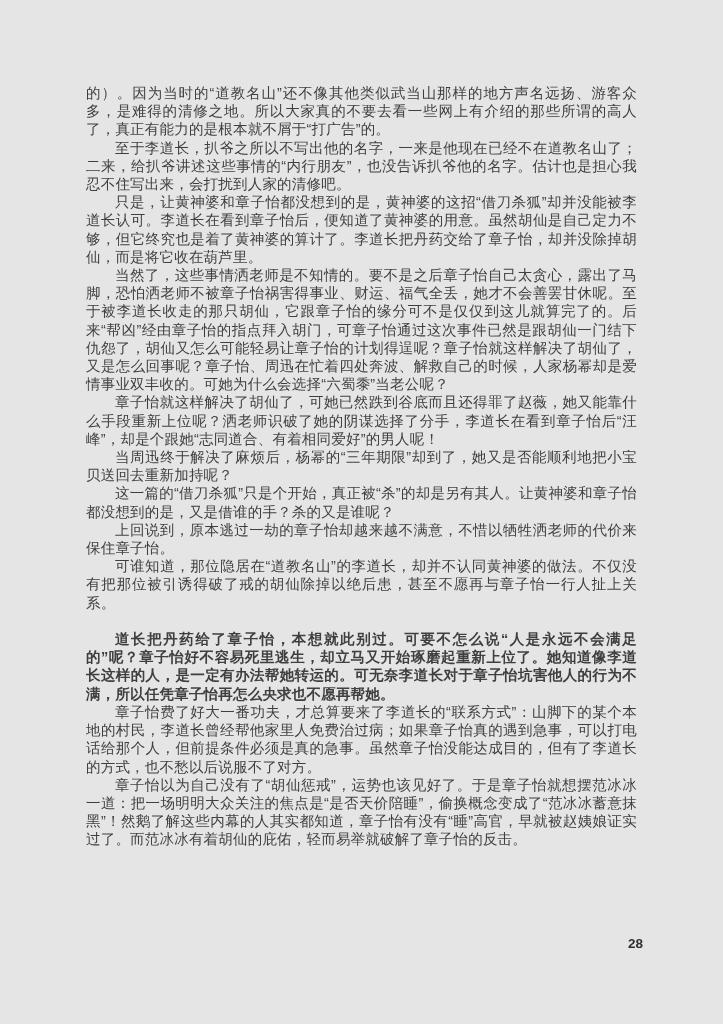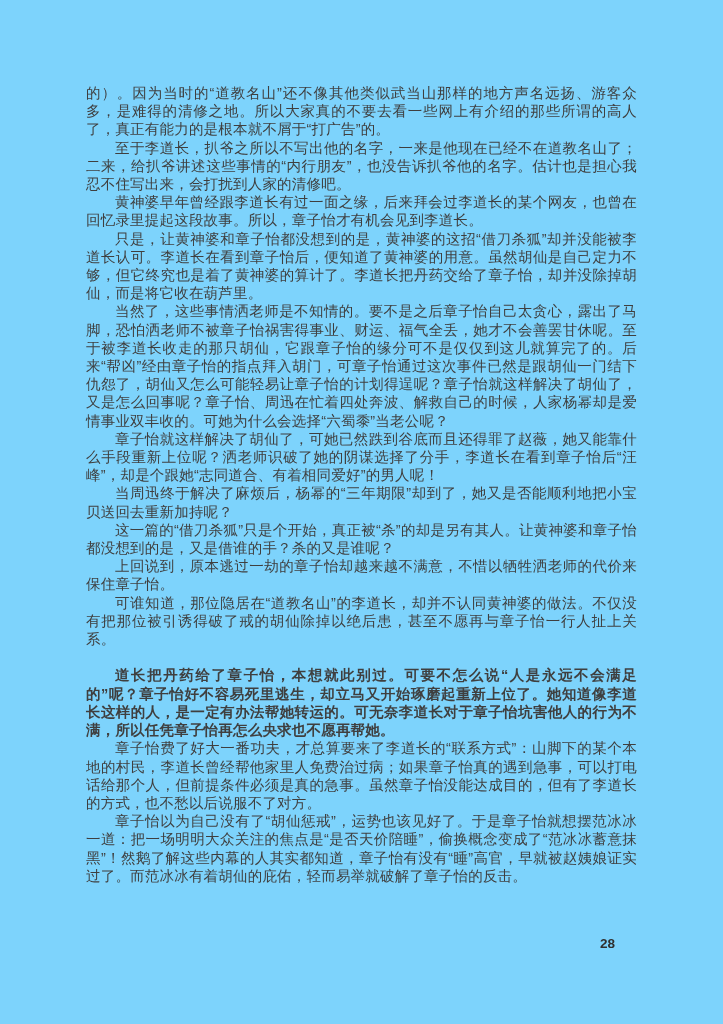--- a/index.html
+++ b/index.html
@@ -4,21 +4,21 @@
 <style>
   html, body {
     margin: 0;
     padding: 0;
     background: #ffffff;
   }
   .page {
     position: relative;
     width: 723px;
     height: 1024px;
-    background: #7dd3fc;
+    background: #e5e5e5;
     overflow: hidden;
     font-family: "Liberation Sans", sans-serif;
   }
   .text-block {
     position: absolute;
     top: 84px;
     left: 86px;
     width: 551px;
     color: #3f3f3f;
     font-size: 14.5px;
@@ -33,35 +33,34 @@
   }
   .para.no-indent {
     text-indent: 0;
   }
   .para.gap-before {
     margin-top: 18.2px;
     font-weight: bold;
   }
   .page-number {
     position: absolute;
-    left: 600px;
+    left: 628px;
     top: 936px;
     font-size: 13.5px;
     color: #2f2f2f;
     font-weight: bold;
   }
 </style>
 </head>
 <body>
 
 <div class="page">
   <div class="text-block">
     <p class="para no-indent">的）。因为当时的“道教名山”还不像其他类似武当山那样的地方声名远扬、游客众多，是难得的清修之地。所以大家真的不要去看一些网上有介绍的那些所谓的高人了，真正有能力的是根本就不屑于“打广告”的。</p>
     <p class="para">至于李道长，扒爷之所以不写出他的名字，一来是他现在已经不在道教名山了；二来，给扒爷讲述这些事情的“内行朋友”，也没告诉扒爷他的名字。估计也是担心我忍不住写出来，会打扰到人家的清修吧。</p>
-    <p class="para">黄神婆早年曾经跟李道长有过一面之缘，后来拜会过李道长的某个网友，也曾在回忆录里提起这段故事。所以，章子怡才有机会见到李道长。</p>
     <p class="para">只是，让黄神婆和章子怡都没想到的是，黄神婆的这招“借刀杀狐”却并没能被李道长认可。李道长在看到章子怡后，便知道了黄神婆的用意。虽然胡仙是自己定力不够，但它终究也是着了黄神婆的算计了。李道长把丹药交给了章子怡，却并没除掉胡仙，而是将它收在葫芦里。</p>
     <p class="para">当然了，这些事情洒老师是不知情的。要不是之后章子怡自己太贪心，露出了马脚，恐怕洒老师不被章子怡祸害得事业、财运、福气全丢，她才不会善罢甘休呢。至于被李道长收走的那只胡仙，它跟章子怡的缘分可不是仅仅到这儿就算完了的。后来“帮凶”经由章子怡的指点拜入胡门，可章子怡通过这次事件已然是跟胡仙一门结下仇怨了，胡仙又怎么可能轻易让章子怡的计划得逞呢？章子怡就这样解决了胡仙了，又是怎么回事呢？章子怡、周迅在忙着四处奔波、解救自己的时候，人家杨幂却是爱情事业双丰收的。可她为什么会选择“六蜀黍”当老公呢？</p>
     <p class="para">章子怡就这样解决了胡仙了，可她已然跌到谷底而且还得罪了赵薇，她又能靠什么手段重新上位呢？洒老师识破了她的阴谋选择了分手，李道长在看到章子怡后“汪峰”，却是个跟她“志同道合、有着相同爱好”的男人呢！</p>
     <p class="para">当周迅终于解决了麻烦后，杨幂的“三年期限”却到了，她又是否能顺利地把小宝贝送回去重新加持呢？</p>
     <p class="para">这一篇的“借刀杀狐”只是个开始，真正被“杀”的却是另有其人。让黄神婆和章子怡都没想到的是，又是借谁的手？杀的又是谁呢？</p>
     <p class="para">上回说到，原本逃过一劫的章子怡却越来越不满意，不惜以牺牲洒老师的代价来保住章子怡。</p>
     <p class="para">可谁知道，那位隐居在“道教名山”的李道长，却并不认同黄神婆的做法。不仅没有把那位被引诱得破了戒的胡仙除掉以绝后患，甚至不愿再与章子怡一行人扯上关系。</p>
     <p class="para gap-before">道长把丹药给了章子怡，本想就此别过。可要不怎么说“人是永远不会满足的”呢？章子怡好不容易死里逃生，却立马又开始琢磨起重新上位了。她知道像李道长这样的人，是一定有办法帮她转运的。可无奈李道长对于章子怡坑害他人的行为不满，所以任凭章子怡再怎么央求也不愿再帮她。</p>
     <p class="para">章子怡费了好大一番功夫，才总算要来了李道长的“联系方式”：山脚下的某个本地的村民，李道长曾经帮他家里人免费治过病；如果章子怡真的遇到急事，可以打电话给那个人，但前提条件必须是真的急事。虽然章子怡没能达成目的，但有了李道长的方式，也不愁以后说服不了对方。</p>
     <p class="para">章子怡以为自己没有了“胡仙惩戒”，运势也该见好了。于是章子怡就想摆范冰冰一道：把一场明明大众关注的焦点是“是否天价陪睡”，偷换概念变成了“范冰冰蓄意抹黑”！然鹅了解这些内幕的人其实都知道，章子怡有没有“睡”高官，早就被赵姨娘证实过了。而范冰冰有着胡仙的庇佑，轻而易举就破解了章子怡的反击。</p>

